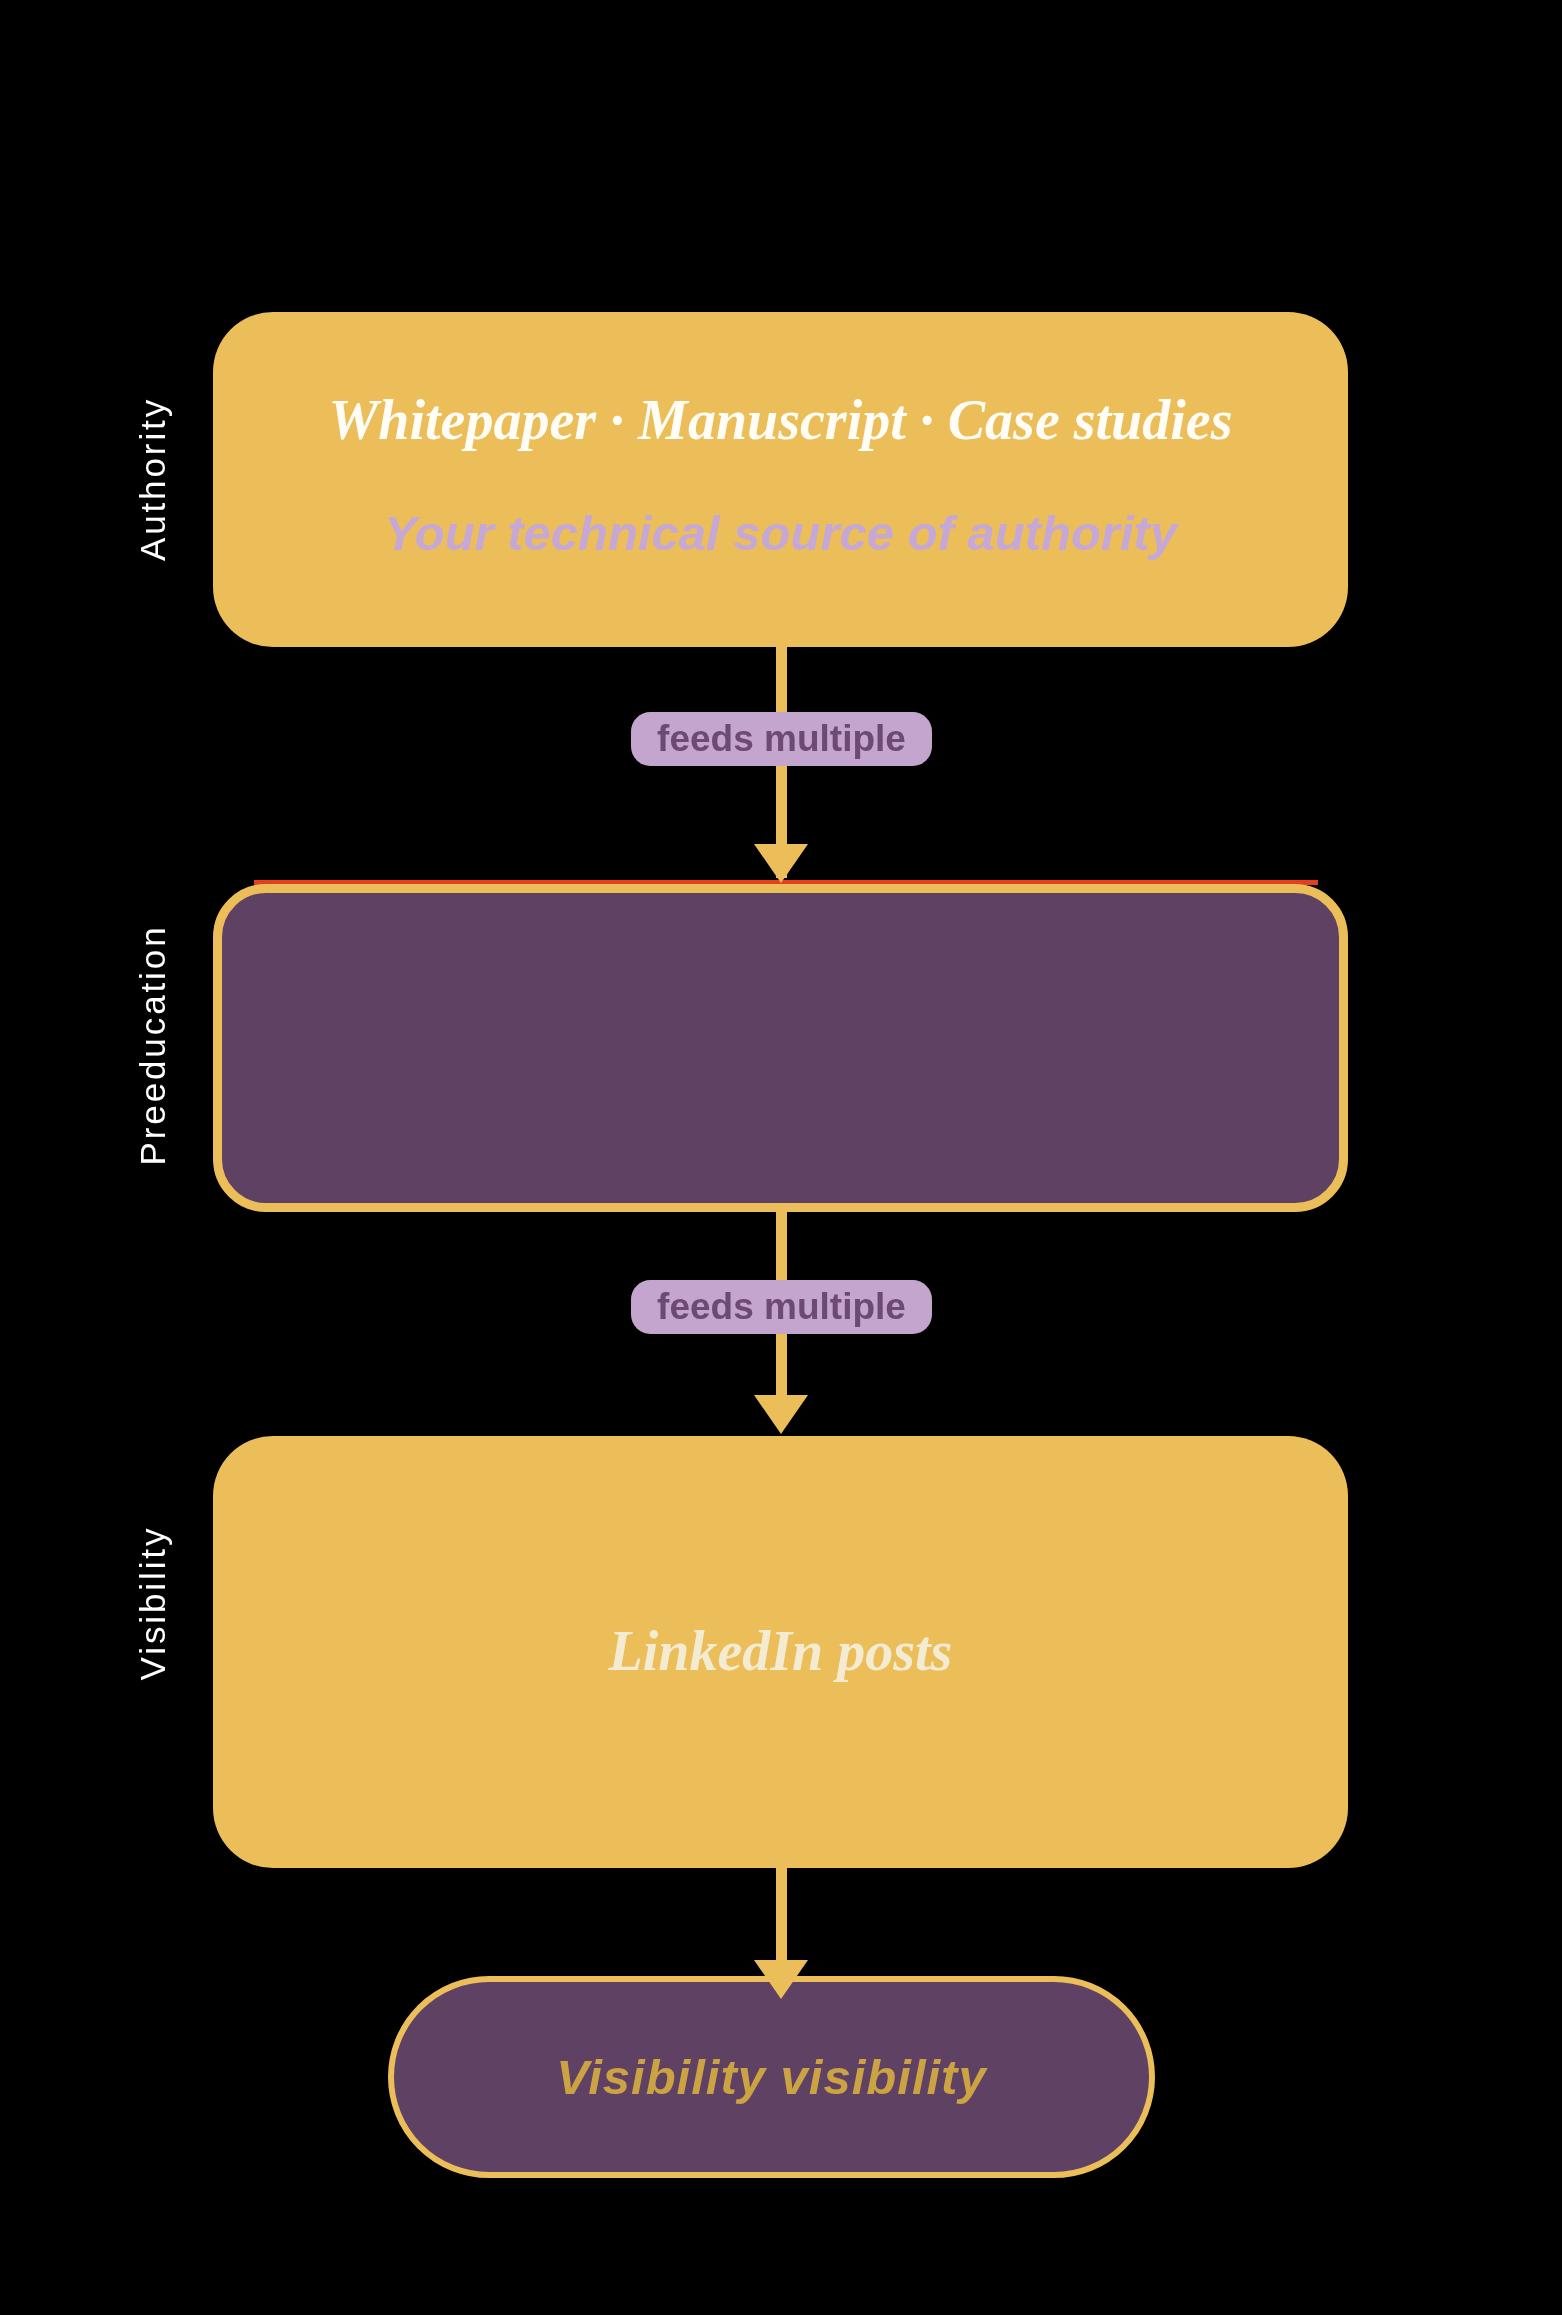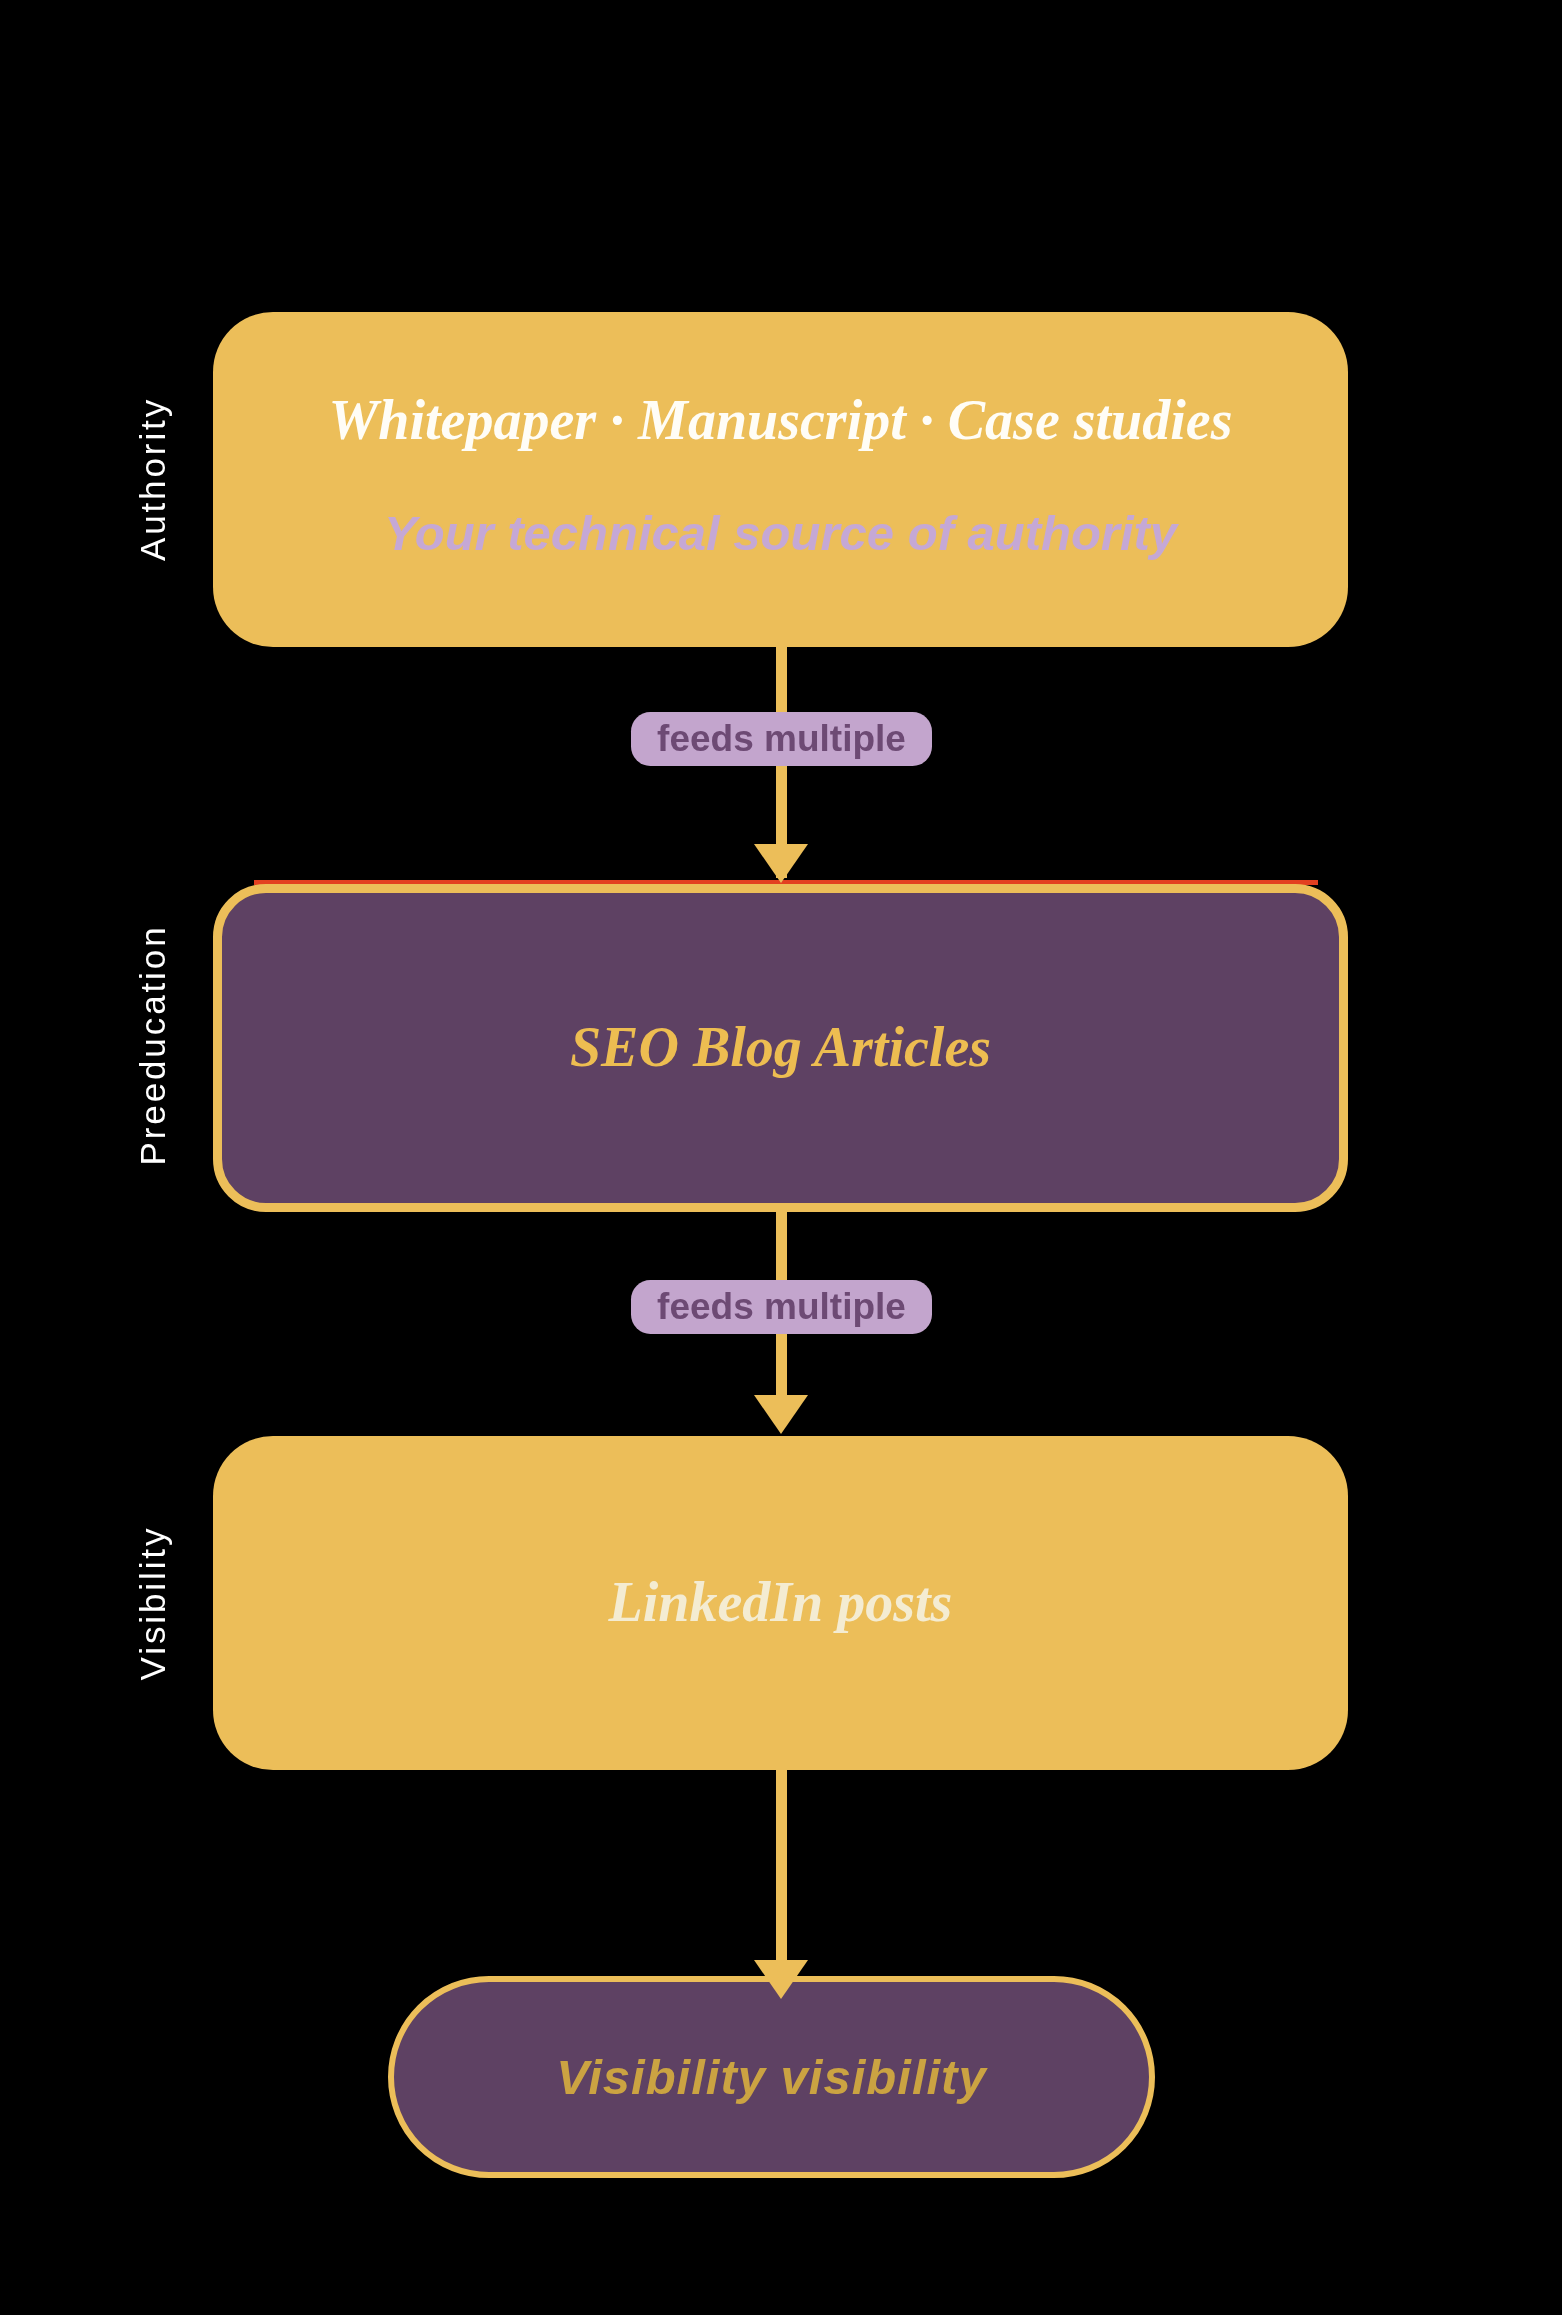--- a/index.html
+++ b/index.html
@@ -54,21 +54,21 @@
     background:var(--purple);
     border:9.7px solid var(--yellow);
     border-radius:53px;
     gap:33px;
     z-index:2;
   }
   #seo-box .node-title-serif{color:var(--seo-title);}
   #seo-box .node-sub{color:var(--lav-on-purple);font-size:44px;}
   #seo-box .node-sub span{display:block;}
 
-  #linkedin-box{top:1436px;height:334px;gap:47px;}
+  #linkedin-box{top:1436px;height:432px;gap:47px;}
   #linkedin-box .node-title-serif{color:var(--li-title);}
   #linkedin-box .node-sub{color:var(--lav-on-yellow);}
 
   #outcome-pill{
     left:388px;top:1976px;width:767px;height:202px;
     background:var(--purple);
     border:6.8px solid var(--yellow);
     border-radius:107px;
     z-index:2;
   }
@@ -146,21 +146,20 @@
   <div class="node-sub">Your technical source of authority</div>
 </div>
 
 <div class="vline" id="line-1"></div>
 <div class="arrowhead" id="arrowhead-1"></div>
 <div class="feeds-badge" id="feeds-badge-1">feeds multiple</div>
 
 <div id="red-accent-line"></div>
 
 <div class="node" id="seo-box">
-  <div class="node-title-serif">SEO Blog Articles</div>
 </div>
 
 <div class="vline" id="line-2"></div>
 <div class="arrowhead" id="arrowhead-2"></div>
 <div class="feeds-badge" id="feeds-badge-2">feeds multiple</div>
 
 <div class="node node-yellow" id="linkedin-box">
   <div class="node-title-serif">LinkedIn posts</div>
 </div>
 

